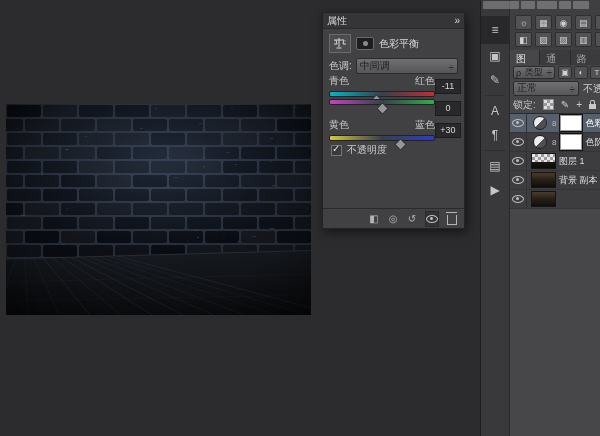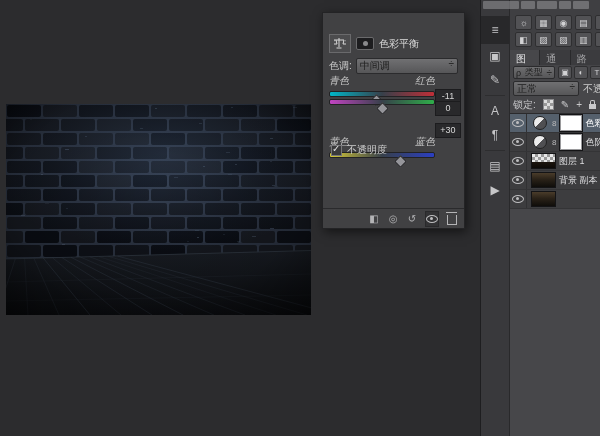--- a/index.html
+++ b/index.html
@@ -20,24 +20,24 @@
   .adj-head{left:6px;top:21px;display:flex;align-items:center;gap:5px;}
   .scalesbox{width:20px;height:17px;background:#4c4c4e;border:1px solid #6a6a6c;
     display:flex;align-items:center;justify-content:center;}
   .maskmini{width:16px;height:11px;background:#1d1d1f;border:1px solid #6a6a6c;border-radius:2px;
     display:flex;align-items:center;justify-content:center;}
   .maskmini i{width:5px;height:5px;border-radius:50%;background:#8a8a8c;display:block;}
   .adj-title{color:#dedede;}
   .tone-row{left:6px;top:45px;display:flex;align-items:center;gap:4px;width:129px;}
   .dropdown{flex:1;height:14px;background:linear-gradient(#707072,#565658);
     border:1px solid #2b2b2d;border-radius:2px;color:#1d1d1d;
-    display:flex;align-items:flex-start;justify-content:space-between;padding:0 3px;}
+    display:flex;align-items:flex-end;justify-content:space-between;padding:0 3px;}
   .dd-arrow{color:#2a2a2a;font-size:10px;line-height:10px;}
   .slider-group{left:6px;width:106px;height:34px;}
-  .sl-labels{display:flex;justify-content:space-between;color:#c8c8c8;font-style:italic;}
+  .sl-labels{display:flex;justify-content:space-between;color:#c8c8c8;}
   .track{position:relative;margin-top:3px;height:4px;border:1px solid #222224;border-radius:2px;}
   .g1{background:linear-gradient(90deg,#00b6c8,#37404a 50%,#c02f38);}
   .g2{background:linear-gradient(90deg,#c244c2,#37404a 50%,#2fae4a);}
   .g3{background:linear-gradient(90deg,#d6ca38,#37404a 50%,#2b3fc2);}
   .thumb{position:absolute;top:4px;width:7px;height:7px;background:#95959a;
     border:1px solid #1e1e20;transform:rotate(45deg);}
   .valbox{position:absolute;right:3px;width:24px;height:13px;background:#29292b;
     border:1px solid #1c1c1e;color:#d8d8d8;font-size:9px;line-height:13px;text-align:center;}
   .chk-row{left:8px;top:130px;display:flex;align-items:center;gap:5px;}
   .checkbox{width:9px;height:9px;background:#39393b;border:1px solid #77777a;position:relative;}
@@ -281,20 +281,24 @@
       <line x1="93.0" y1="152.6" x2="270" y2="211" stroke="#3a4452" stroke-width="0.9" opacity="0.24"></line>
       <line x1="102.3" y1="152.3" x2="301" y2="211" stroke="#3a4452" stroke-width="0.9" opacity="0.29"></line>
       <line x1="111.6" y1="152.1" x2="332" y2="211" stroke="#3a4452" stroke-width="0.9" opacity="0.46"></line>
       <line x1="0" y1="178" x2="305" y2="170" stroke="#333c48" stroke-width="0.7" opacity="0.3"></line>
       <line x1="0" y1="197" x2="305" y2="191" stroke="#333c48" stroke-width="0.7" opacity="0.25"></line>
       <rect width="305" height="211" fill="url(#vig)"></rect>
     </svg>
 </div>
 
 <div class="abs" id="props">
+  <div class="props-header">
+    <span>属性</span>
+    <span>»</span>
+  </div>
   <div class="abs adj-head">
     <span class="scalesbox">
       <svg width="12" height="11" viewBox="0 0 12 11">
         <path d="M6 0 v9 M1 2 h10 M1 2 l-1 4 h4 l-1-4 M11 2 l-1 4 h4 l-1-4 M3.5 10 h5" transform="translate(-1,0)" stroke="#d8d8d8" stroke-width="1" fill="none"></path>
       </svg>
     </span>
     <span class="maskmini">
         <i></i>
       </span>
     <span class="adj-title">色彩平衡</span>
@@ -309,30 +313,30 @@
 
   <div class="abs slider-group" style="top:61px">
     <div class="sl-labels">
       <span>青色</span>
       <span>红色</span>
     </div>
     <div class="track g1">
         <span class="thumb" style="left: calc(44.5% - 4px);"></span>
       </div>
   </div>
-  <div class="abs valbox" style="top:76px">-11</div>
+  <div class="abs valbox" style="top:66px">-11</div>
 
   <div class="abs slider-group" style="top:83px">
     <div class="track g2">
         <span class="thumb" style="left: calc(50% - 4px);"></span>
       </div>
   </div>
   <div class="abs valbox" style="top:88px">0</div>
 
-  <div class="abs slider-group" style="top:122px">
+  <div class="abs slider-group" style="top:105px">
     <div class="sl-labels">
       <span>黄色</span>
       <span>蓝色</span>
     </div>
     <div class="track g3">
         <span class="thumb" style="left: calc(67% - 4px);"></span>
       </div>
   </div>
   <div class="abs valbox" style="top:110px">+30</div>
 

